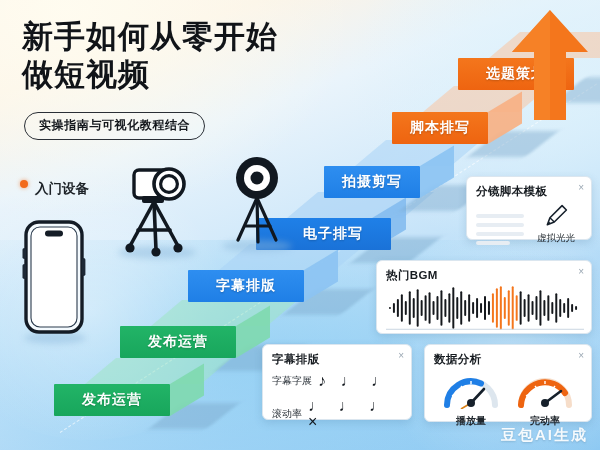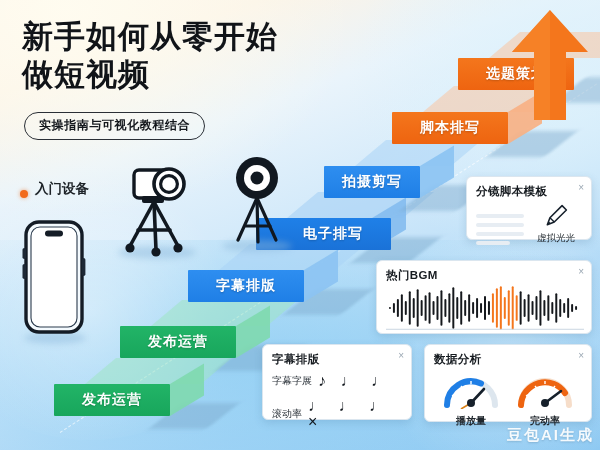--- a/index.html
+++ b/index.html
@@ -36,21 +36,21 @@
     font-size:31px;text-shadow:0 1px 0 rgba(255,255,255,.5);
   }
   .subtitle-pill{
     position:absolute;left:24px;top:112px;z-index:30;
     border:1.6px solid #2a2f36;border-radius:16px;
     padding:4px 14px 5px 14px;background:rgba(255,255,255,.10);
     font-size:12px;font-weight:bold;color:#14181d;letter-spacing:.6px;
   }
 
   
-  .legend{position:absolute;left:20px;top:180px;z-index:30;display:flex;align-items:flex-end;gap:7px;}
+  .legend{position:absolute;left:20px;top:180px;z-index:30;display:flex;align-items:flex-start;gap:7px;}
   .legend .dot{width:8px;height:8px;border-radius:50%;background:#f26a1b;box-shadow:0 0 4px rgba(242,106,27,.6);}
   .legend .txt{font-size:13.5px;font-weight:bold;color:#1d2328;}
 
   
   .step{position:absolute;z-index:14;}
   .step .riser{
     position:absolute;left:0;top:0;width:100%;height:100%;
     display:flex;align-items:center;justify-content:center;
     color:#fff;font-weight:bold;font-size:14px;letter-spacing:1px;
     text-shadow:0 1px 2px rgba(0,0,0,.22);
@@ -102,21 +102,21 @@
     padding:7px 9px 8px 9px;box-sizing:border-box;
   }
   .card .c-title{font-size:11.5px;font-weight:bold;color:#161b20;letter-spacing:.4px;}
   .card .c-close{position:absolute;right:7px;top:6px;font-size:10px;color:#9aa7b3;line-height:1;}
   .c-rowlabel{font-size:10px;color:#2a3138;white-space:nowrap;}
 
   .skel{height:4px;background:#e7edf3;border-radius:2px;margin-top:5px;}
 
   .gauge-label{font-size:10px;color:#1f262c;text-align:center;margin-top:1px;font-weight:bold;}
 
-  .watermark{position:absolute;right:6px;bottom:5px;z-index:40;
+  .watermark{position:absolute;right:12px;bottom:5px;z-index:40;
     font-size:15px;font-weight:bold;color:rgba(255,255,255,.92);
     letter-spacing:2px;text-shadow:0 1px 2px rgba(80,120,150,.35);}
 </style>
 </head>
 <body>
 
 <div id="stage">
 
   <div class="bg-base"></div>
   <div class="bg-glow-tl"></div>
@@ -165,21 +165,21 @@
     <div class="riser">电子排写</div>
   </div>
 
   <div class="step c-blue" style="left:324px;top:166px;width:96px;height:32px;">
     <div class="shadow"></div>
     <div class="top"></div>
     <div class="tread"></div>
     <div class="riser">拍摄剪写</div>
   </div>
 
-  <div class="step c-orange" style="left:392px;top:112px;width:116px;height:32px;">
+  <div class="step c-orange" style="left:392px;top:112px;width:96px;height:32px;">
     <div class="shadow"></div>
     <div class="top"></div>
     <div class="tread"></div>
     <div class="riser">脚本排写</div>
   </div>
 
   <div class="step c-orange" style="left:458px;top:58px;width:116px;height:32px;z-index:15;">
     <div class="shadow"></div>
     <div class="top"></div>
     <div class="riser">选题策划</div>

